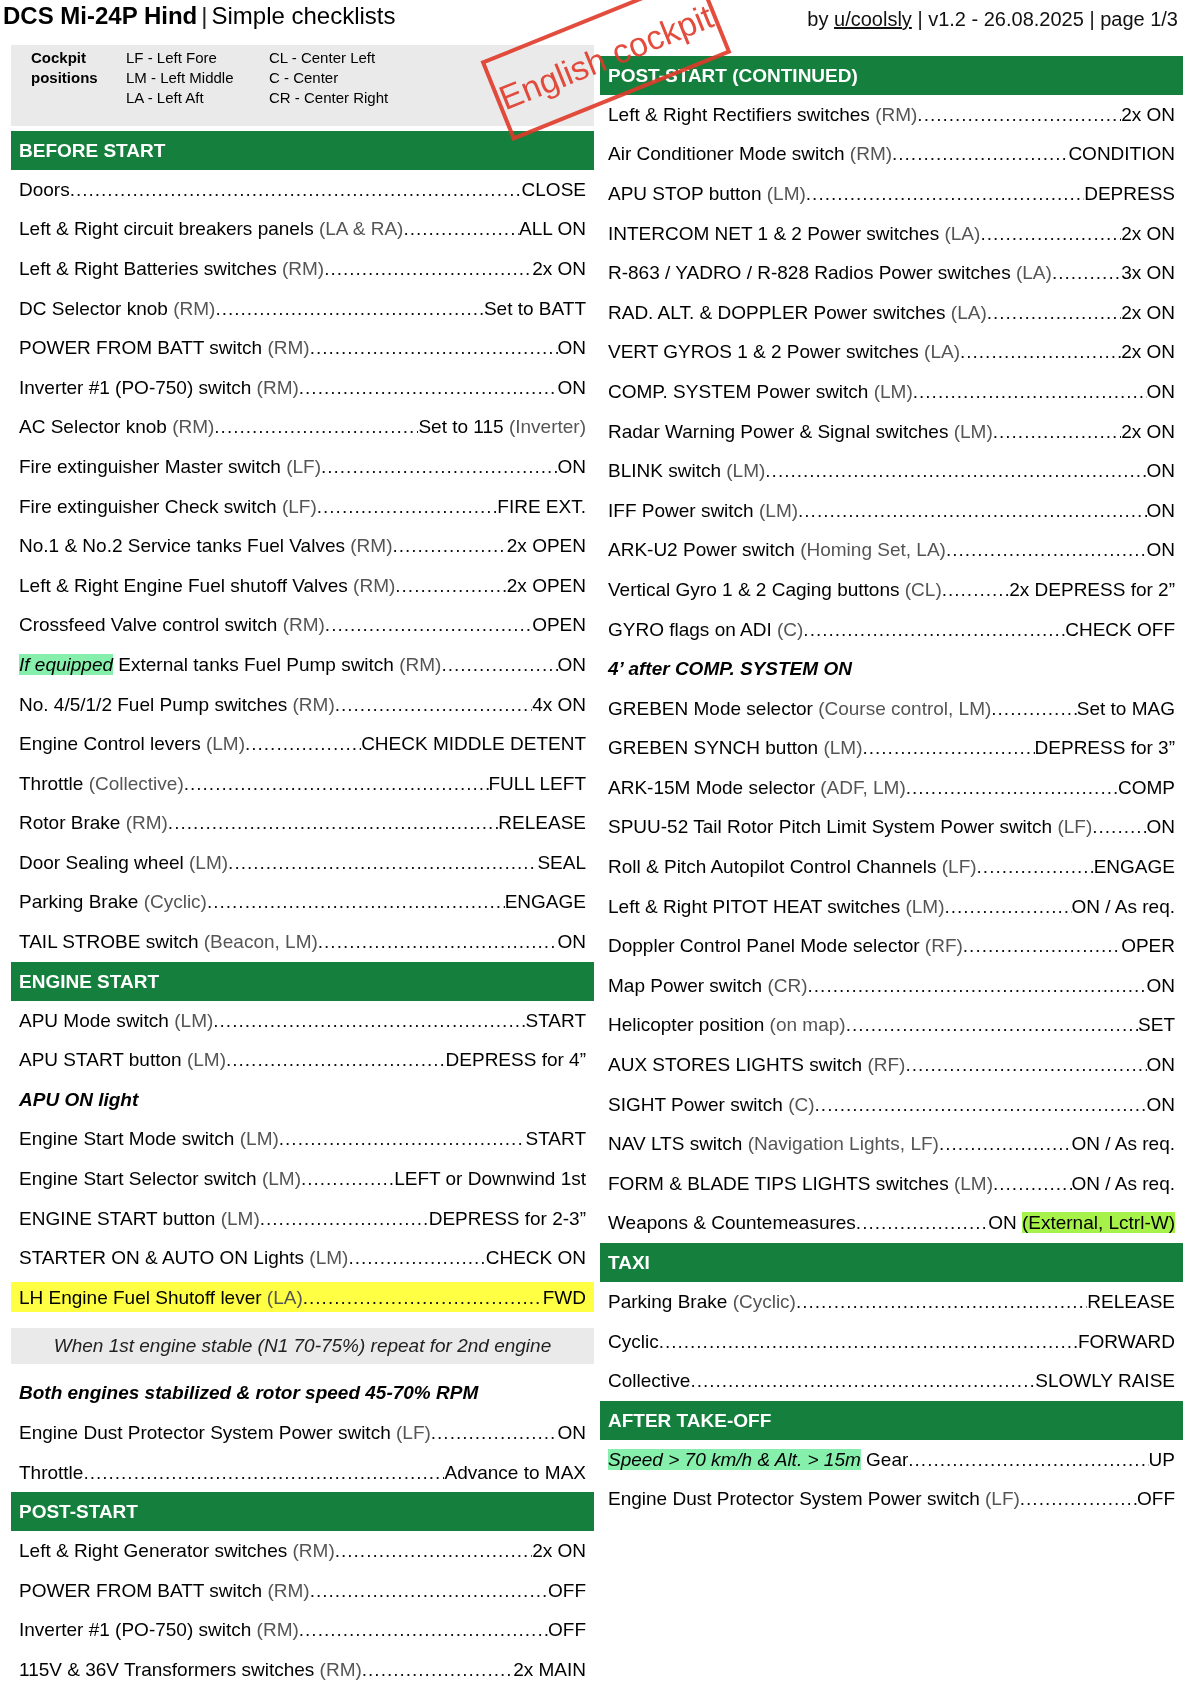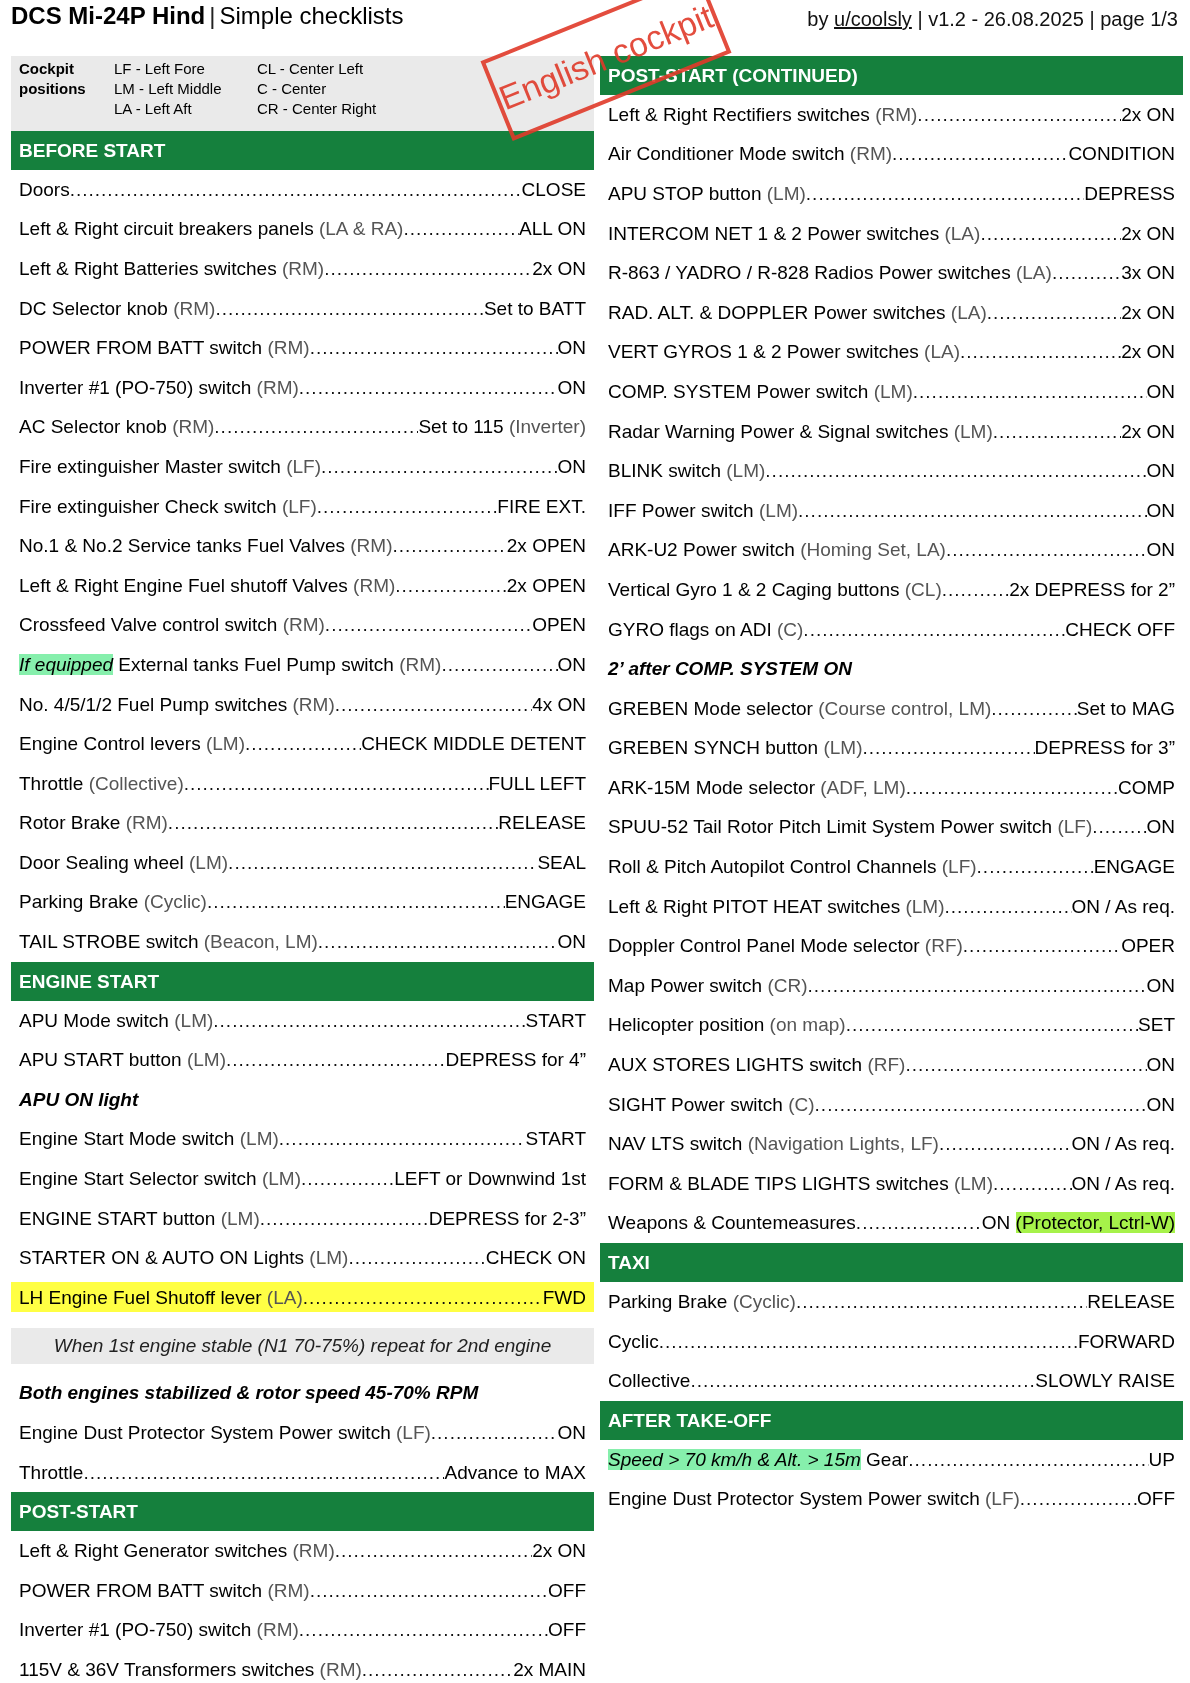--- a/index.html
+++ b/index.html
@@ -1,25 +1,25 @@
 <!DOCTYPE html>
 <html><head>
 <meta charset="utf-8">
 <style>
   * { box-sizing: border-box; margin: 0; padding: 0; }
   html, body { width: 1190px; height: 1683px; background: #fff; overflow: hidden; }
   body { font-family: "Liberation Sans", sans-serif; color: #000; position: relative; }
 
-  .title { position: absolute; left: 11px; top: 2px; font-size: 24px; }
+  .title { position: absolute; left: 3px; top: 2px; font-size: 24px; }
   .title b { font-weight: bold; }
   .title .sep { font-weight: normal; color: #222; margin: 0 4px; }
   .byline { position: absolute; right: 12px; top: 8px; font-size: 20px; color: #111; }
   .byline u { text-decoration: underline; }
 
-  .legend { position: absolute; left: 11px; top: 56px; width: 583px; height: 81px; background: #eaeaea; padding: 3px 8px; display: flex; font-size: 15px; }
+  .legend { position: absolute; left: 11px; top: 45px; width: 583px; height: 81px; background: #eaeaea; padding: 3px 20px; display: flex; font-size: 15px; }
   .legend .lhead { width: 95px; font-weight: bold; line-height: 20px; }
   .legend .lcol { line-height: 20px; }
   .legend .lcol.c1 { width: 143px; }
   .legend .lcol.c2 { width: 143px; }
   .legend .lcol.c3 { width: 150px; }
 
   .col { position: absolute; width: 583px; }
   .col.left { left: 11px; top: 131px; }
   .col.right { left: 600px; top: 56px; }
 
@@ -307,21 +307,21 @@
     <div class="row">
       <span class="name"><span>Vertical Gyro 1 &amp; 2 Caging buttons</span> <span class="loc">(CL)</span></span>
       <span class="dots"></span>
       <span class="val"><span>2x DEPRESS for 2”</span></span>
     </div>
     <div class="row">
       <span class="name"><span>GYRO flags on ADI</span> <span class="loc">(C)</span></span>
       <span class="dots"></span>
       <span class="val"><span>CHECK OFF</span></span>
     </div>
-    <div class="row italic-bold">2’ after COMP. SYSTEM ON</div>
+    <div class="row italic-bold">4’ after COMP. SYSTEM ON</div>
     <div class="row">
       <span class="name"><span>GREBEN Mode selector</span> <span class="loc">(Course control, LM)</span></span>
       <span class="dots"></span>
       <span class="val"><span>Set to MAG</span></span>
     </div>
     <div class="row">
       <span class="name"><span>GREBEN SYNCH button</span> <span class="loc">(LM)</span></span>
       <span class="dots"></span>
       <span class="val"><span>DEPRESS for 3”</span></span>
     </div>
@@ -376,21 +376,21 @@
       <span class="val"><span>ON / As req.</span></span>
     </div>
     <div class="row">
       <span class="name"><span>FORM &amp; BLADE TIPS LIGHTS switches</span> <span class="loc">(LM)</span></span>
       <span class="dots"></span>
       <span class="val"><span>ON / As req.</span></span>
     </div>
     <div class="row">
       <span class="name"><span>Weapons &amp; Countemeasures</span></span>
       <span class="dots"></span>
-      <span class="val"><span>ON</span> <span class="hlplain">(Protector, Lctrl-W)</span></span>
+      <span class="val"><span>ON</span> <span class="hlplain">(External, Lctrl-W)</span></span>
     </div>
     <div class="section">TAXI</div>
     <div class="row">
       <span class="name"><span>Parking Brake</span> <span class="loc">(Cyclic)</span></span>
       <span class="dots"></span>
       <span class="val"><span>RELEASE</span></span>
     </div>
     <div class="row">
       <span class="name"><span>Cyclic</span></span>
       <span class="dots"></span>

